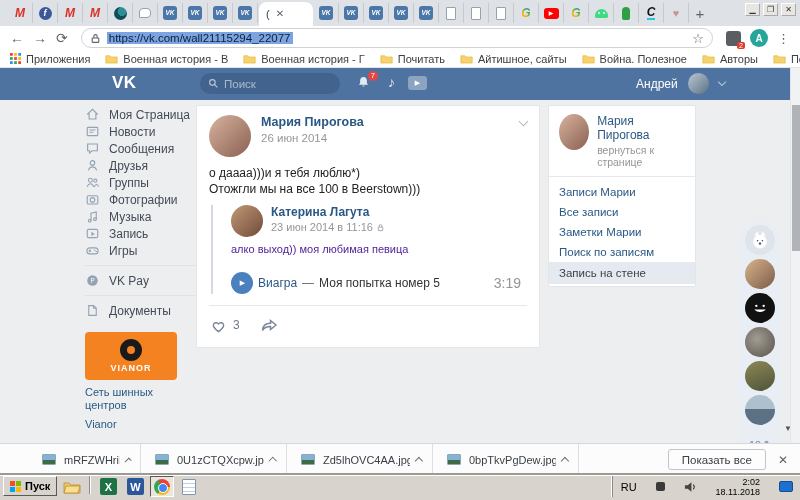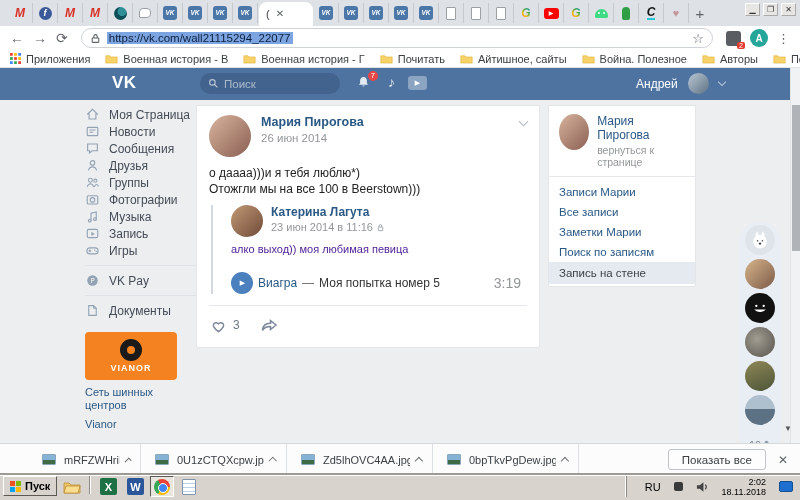--- a/index.html
+++ b/index.html
@@ -144,21 +144,21 @@
   .flag i{display:block}
   .qbtn{width:24px;height:21px;display:flex;align-items:center;justify-content:center;cursor:pointer}
   .qbtn.pressed{border:1px solid;border-color:#5c5954 #fff #fff #5c5954;background:#e9e6e0}
   .tdiv{width:2px;height:18px;border-left:1px solid #8e8b85;border-right:1px solid #fff;margin:0 2px}
   .officeicon{width:17px;height:17px;border-radius:2px;color:#fff;font-size:11px;font-weight:bold;display:flex;align-items:center;justify-content:center}
   .xl{background:#1e7145}.xl::before{content:"X"}
   .wd{background:#2b579a}.wd::before{content:"W"}
   .chrome-ico{position:relative;width:16px;height:16px;border-radius:50%;background:conic-gradient(from -30deg,#ea4335 0 120deg,#fbbc05 0 240deg,#34a853 0 360deg)}
   .chrome-ico::after{content:"";position:absolute;left:4px;top:4px;width:8px;height:8px;border-radius:50%;background:#4285f4;border:1.5px solid #fff}
   .notepad{width:14px;height:16px;background:#fff;border:1px solid #7d96ad;border-radius:1px;background-image:linear-gradient(#bcd2e8 1px,transparent 1px);background-size:100% 4px;background-position:0 3px}
-  .tray{margin-left:auto;display:flex;align-items:center;gap:13px;padding:0 4px 0 18px;border-left:1px solid #8e8b85;box-shadow:-1px 0 0 #fff;height:21px}
+  .tray{margin-left:auto;display:flex;align-items:center;gap:19px;padding:0 4px 0 8px;border-left:1px solid #8e8b85;box-shadow:-1px 0 0 #fff;height:21px}
   .lang{font-size:11px;color:#000}
   .trayapp{width:9px;height:9px;background:#3a3a3a;border-radius:2px}
   .clock{font-size:9px;color:#000;text-align:right;line-height:10px}
   .bluemon{width:14px;height:11px;background:#1f6fd0;border:1px solid #14508f;border-radius:2px}
 </style>
 </head>
 <body>
 
 <div class="screen">
 

